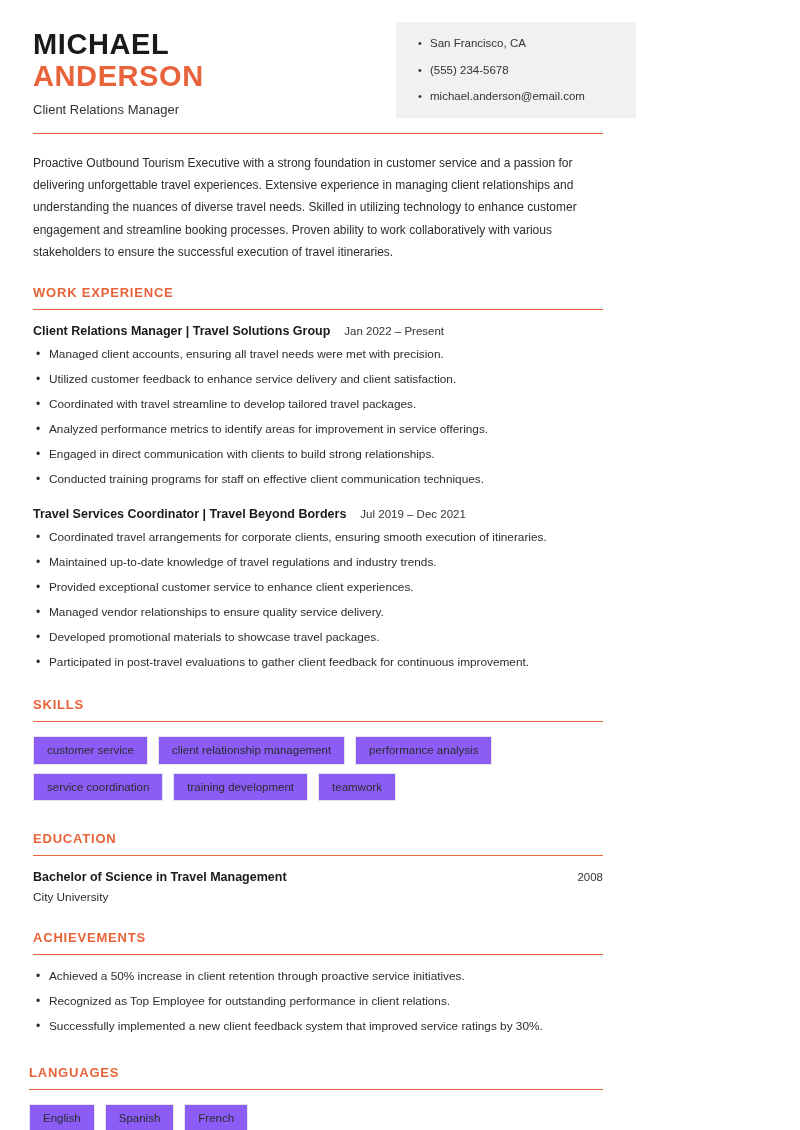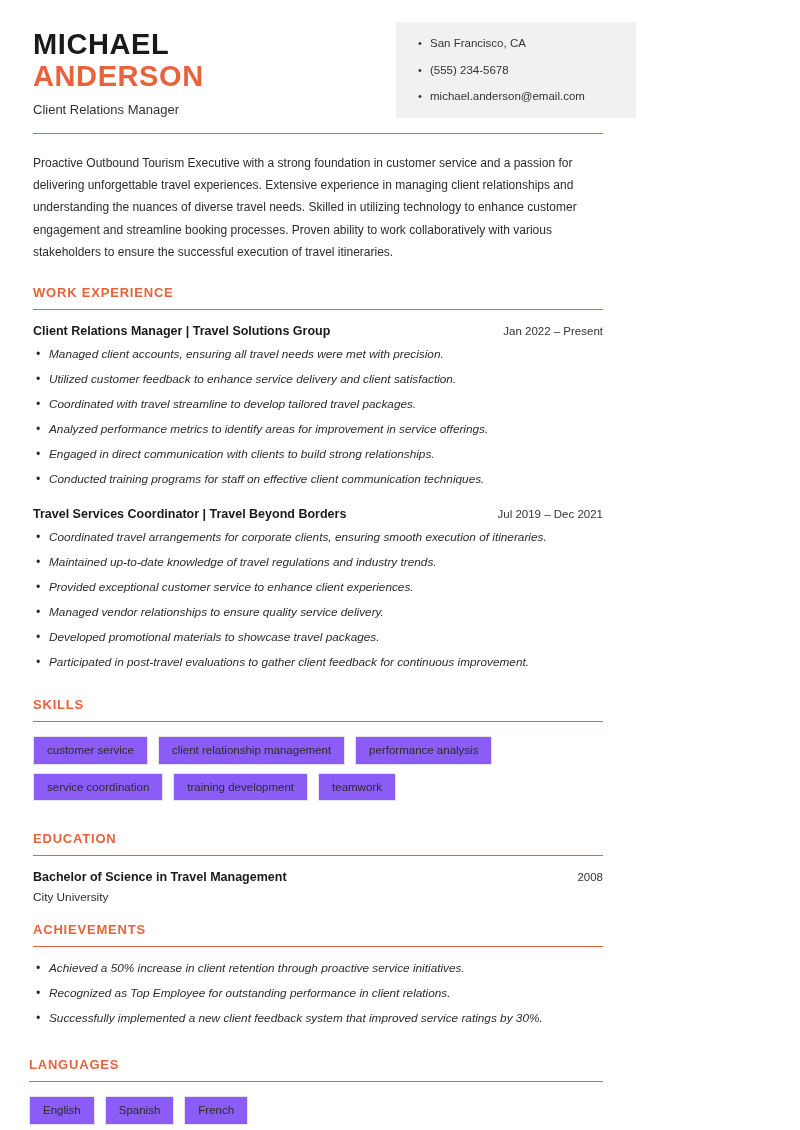--- a/index.html
+++ b/index.html
@@ -108,39 +108,37 @@
     border-top: 1px solid #e8623a;
     margin: 0 0 14px 0;
   }
   
   .job {
     margin-bottom: 20px;
   }
   .job:last-child { margin-bottom: 0; }
   .job-head {
     display: flex;
-    justify-content: space-between;
     align-items: baseline;
   }
   .job-heading {
     font-size: 12.5px;
     font-weight: bold;
     color: #1a1a1a;
   }
   .job-dates {
     font-size: 11.5px;
     color: #333333;
     white-space: nowrap;
     padding-left: 14px;
   }
   ul.bullets {
     list-style: none;
     margin: 9px 0 0 0;
     padding: 0;
-    font-style: italic;
   }
   ul.bullets li {
     font-size: 11.8px;
     line-height: 1.35;
     color: #2c2c2c;
     position: relative;
     padding-left: 16px;
     margin-bottom: 9px;
   }
   ul.bullets li:last-child { margin-bottom: 0; }
@@ -183,21 +181,21 @@
     font-size: 11.5px;
     color: #333333;
   }
   .edu-school {
     font-size: 11.8px;
     color: #2c2c2c;
     margin-top: 6px;
   }
   .sec-skills { margin-top: 26px; }
   .sec-edu { margin-top: 30px; }
-  .sec-ach { margin-top: 18px; }
+  .sec-ach { margin-top: 26px; }
   .sec-lang { margin-top: 30px; padding-left: 29px; }
 </style>
 </head>
 <body>
 
 <div class="page">
 
   <div class="header">
     <div class="header-left">
       <div class="name-first">MICHAEL</div>

